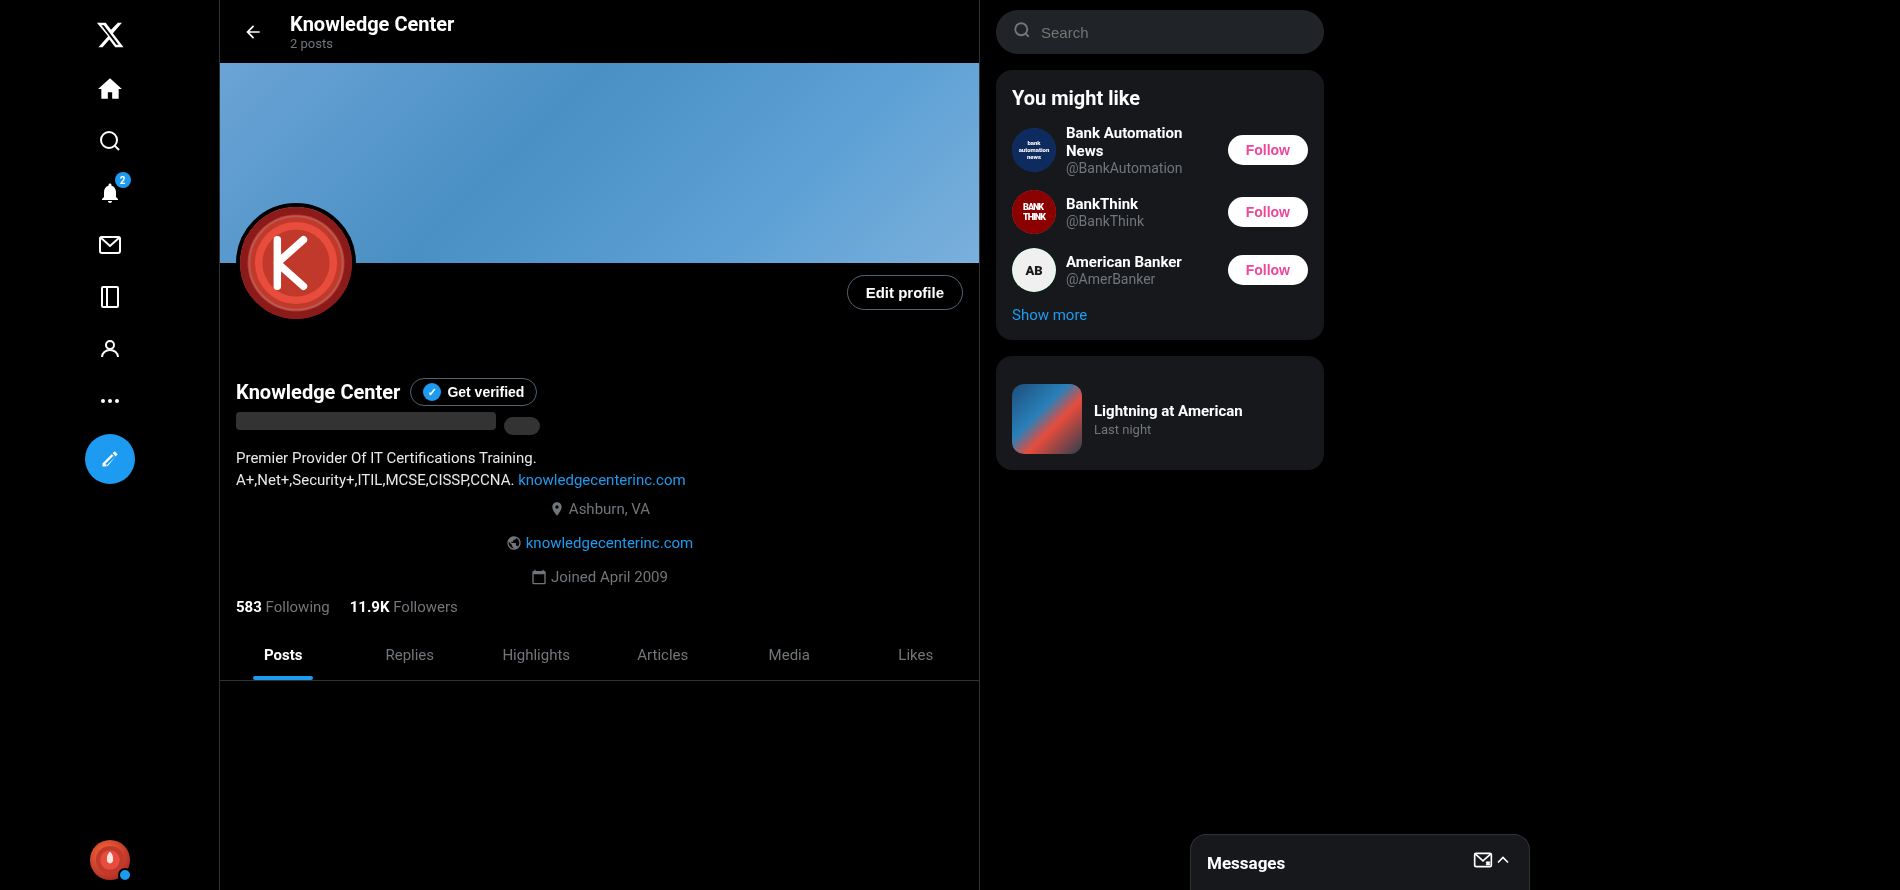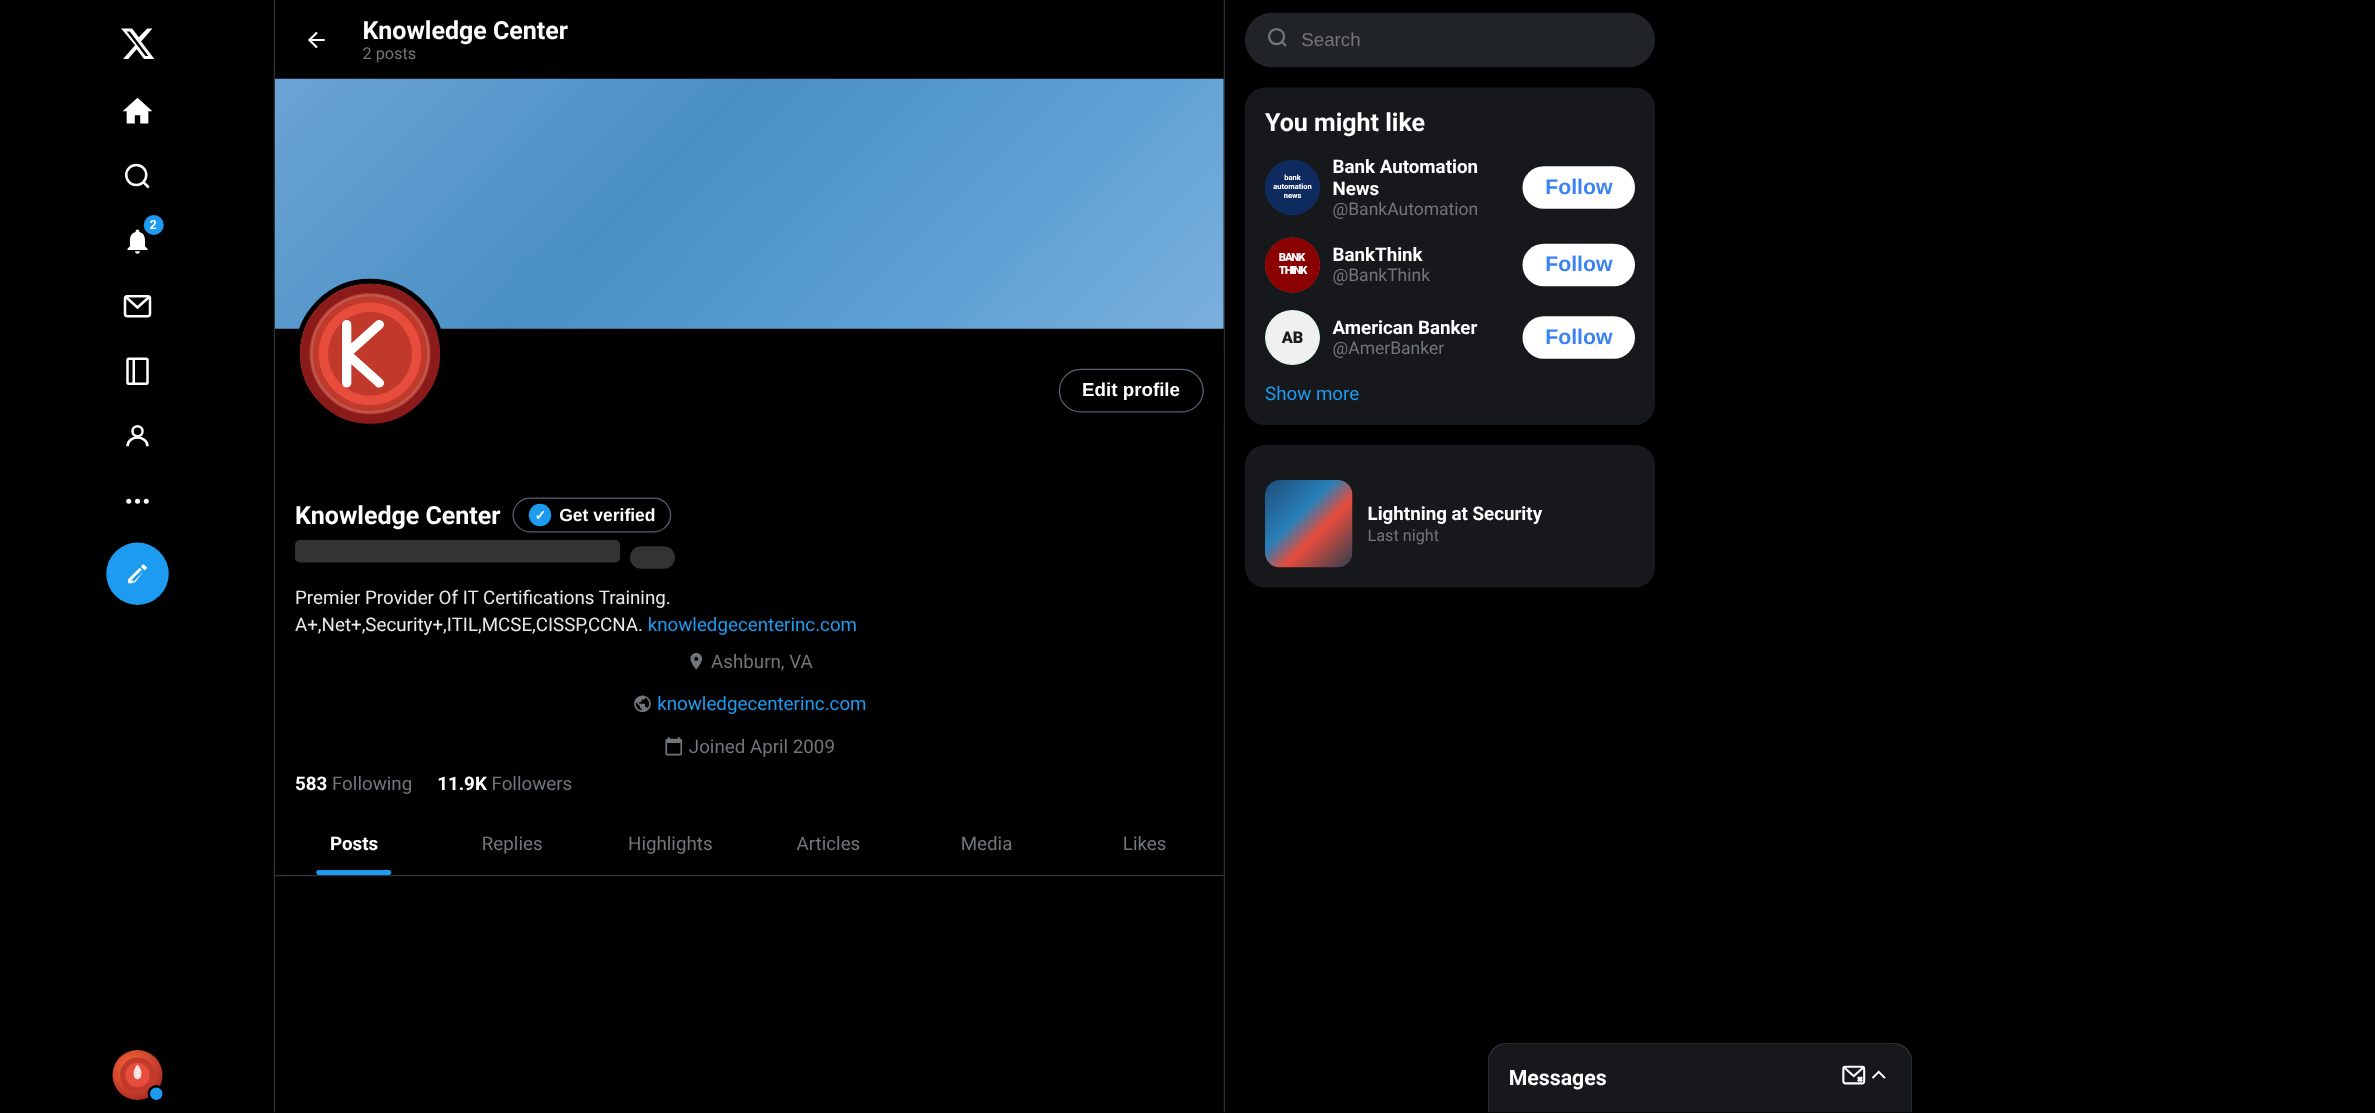--- a/index.html
+++ b/index.html
@@ -155,21 +155,20 @@
       background: linear-gradient(135deg, #6ba3d6 0%, #4a90c4 40%, #5b9fd4 70%, #7ab0dc 100%);
       background-size: cover;
       position: relative;
     }
 
     
     .avatar-section {
       padding: 0 16px;
       position: relative;
       background: #000;
-      margin-top: 20px;
     }
     .profile-avatar-wrap {
       position: absolute;
       top: -60px;
       left: 16px;
     }
     .profile-avatar {
       width: 120px;
       height: 120px;
       border-radius: 50%;
@@ -382,25 +381,25 @@
       overflow: hidden;
     }
     .avatar-bank { background: #1a3a6b; }
     .avatar-bankthink { background: #c0392b; color: #fff; }
     .avatar-amerbanker { background: #22c55e; color: #000; }
     .suggestion-info { flex: 1; }
     .suggestion-name { font-size: 15px; font-weight: 700; color: #fff; }
     .suggestion-handle { font-size: 14px; color: #71767b; }
     .follow-btn {
       background: #fff;
-      color: #3b82f6;
+      color: #ec4899;
       border: none;
       border-radius: 20px;
       padding: 7px 18px;
-      font-size: 17px;
+      font-size: 14px;
       font-weight: 700;
       cursor: pointer;
       white-space: nowrap;
     }
     .show-more-link {
       color: #1d9bf0;
       font-size: 15px;
       cursor: pointer;
       text-decoration: none;
       display: block;
@@ -763,21 +762,21 @@
     <a class="show-more-link" href="#">Show more</a>
   </div>
 
   <div class="widget-box">
 
     <div class="happening-item">
       <div class="happening-img">
         <div class="happening-img-inner"></div>
       </div>
       <div class="happening-info">
-        <div class="happening-title">Lightning at Security</div>
+        <div class="happening-title">Lightning at American</div>
         <div class="happening-time">Last night</div>
       </div>
     </div>
   </div>
 </aside>
 
 <div class="messages-panel">
   <span class="messages-title">Messages</span>
   <span class="msg-icon">
     <svg width="20" height="20" viewBox="0 0 24 24" fill="none" stroke="#fff" stroke-width="2">

